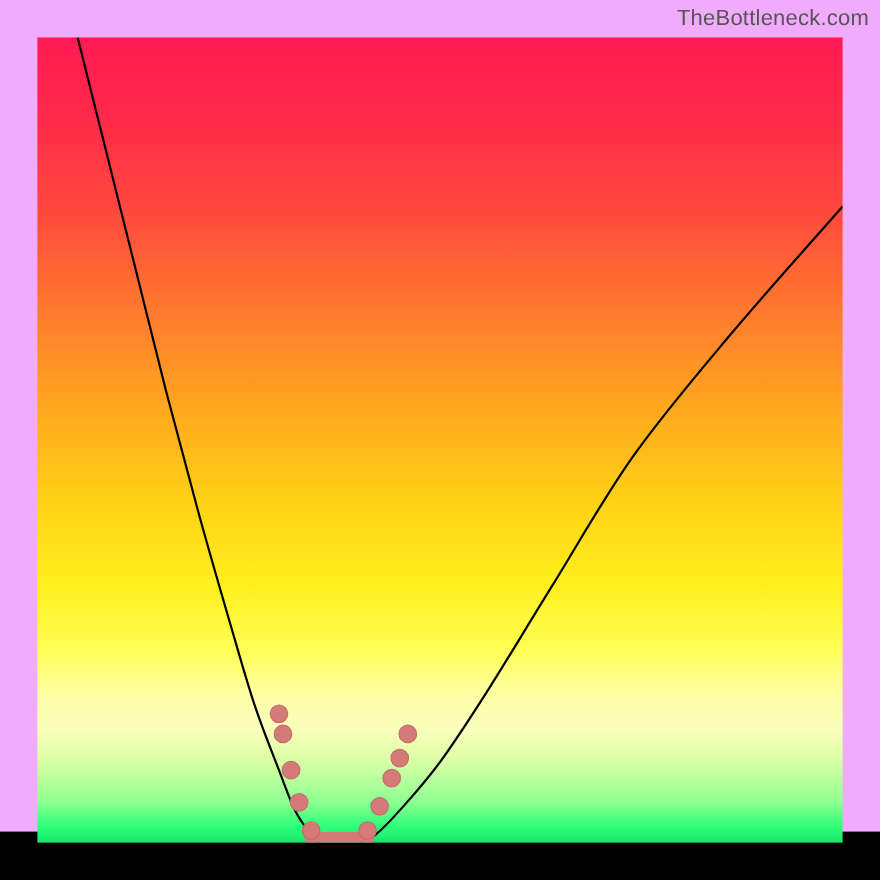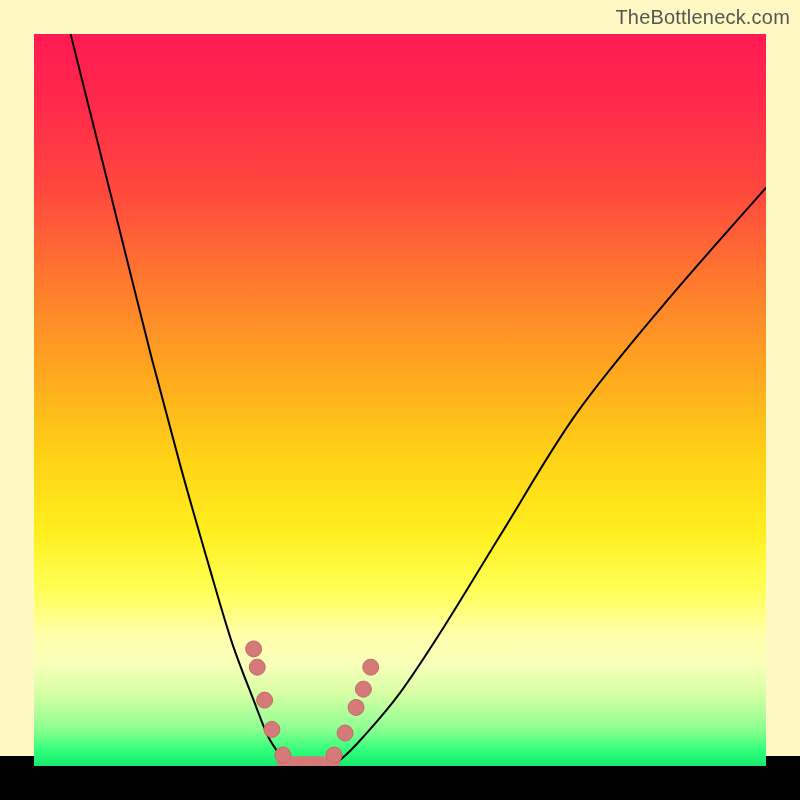--- a/index.html
+++ b/index.html
@@ -8,21 +8,21 @@
     width: 800px;
     height: 800px;
     overflow: hidden;
     background: #000;
     font-family: Arial, Helvetica, sans-serif;
   }
   .frame {
     position: relative;
     width: 800px;
     height: 756px;
-    background: #fef9c3;
+    background: #f0abfc;
   }
   .plot-area {
     position: absolute;
     left: 34px;
     top: 34px;
     width: 732px;
     height: 732px;
     background: linear-gradient(
       to bottom,
       #ff1a52 0%,

